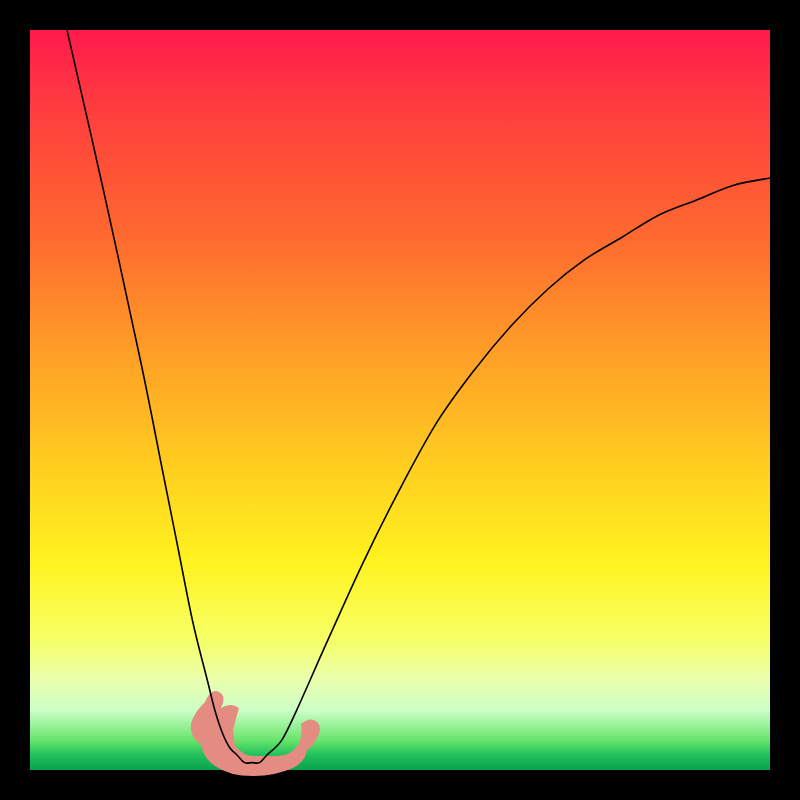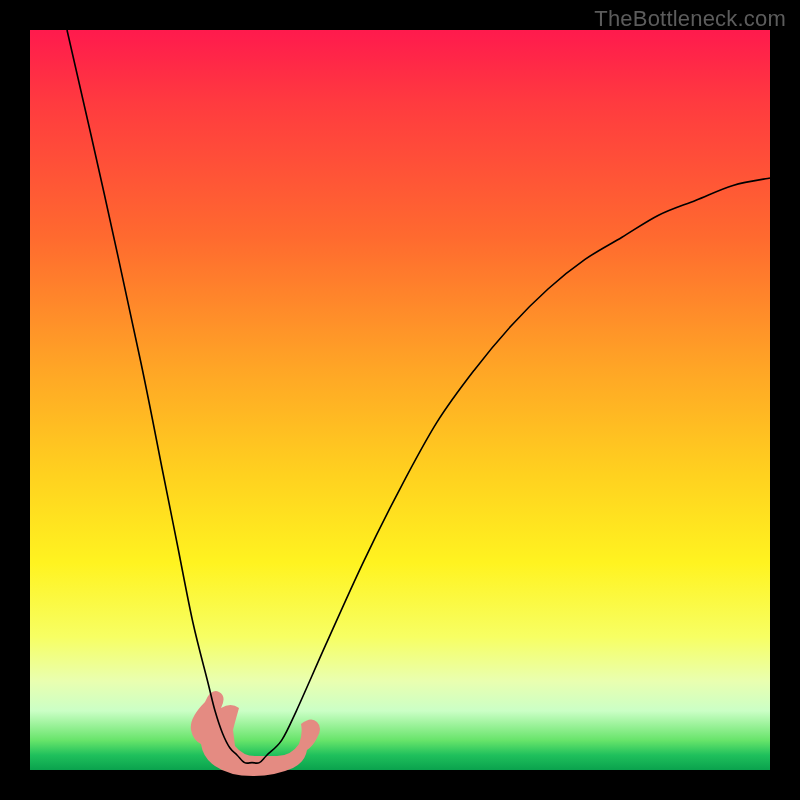--- a/index.html
+++ b/index.html
@@ -63,21 +63,20 @@
   }
   .blob {
     fill: #e48b82;
     stroke: none;
   }
 </style>
 </head>
 <body>
 
 <div class="frame">
-  <div class="attribution">TheBottleneck.com</div>
 
   <div class="plot">
     <svg class="curves" viewBox="0 0 740 740" preserveAspectRatio="none">
 
       <path class="blob" d="M 175 672
                q 6 -14 14 -10
                q 8 4 2 16
                q 10 -6 18 0
                q -4 14 -6 22
                l 2 16

